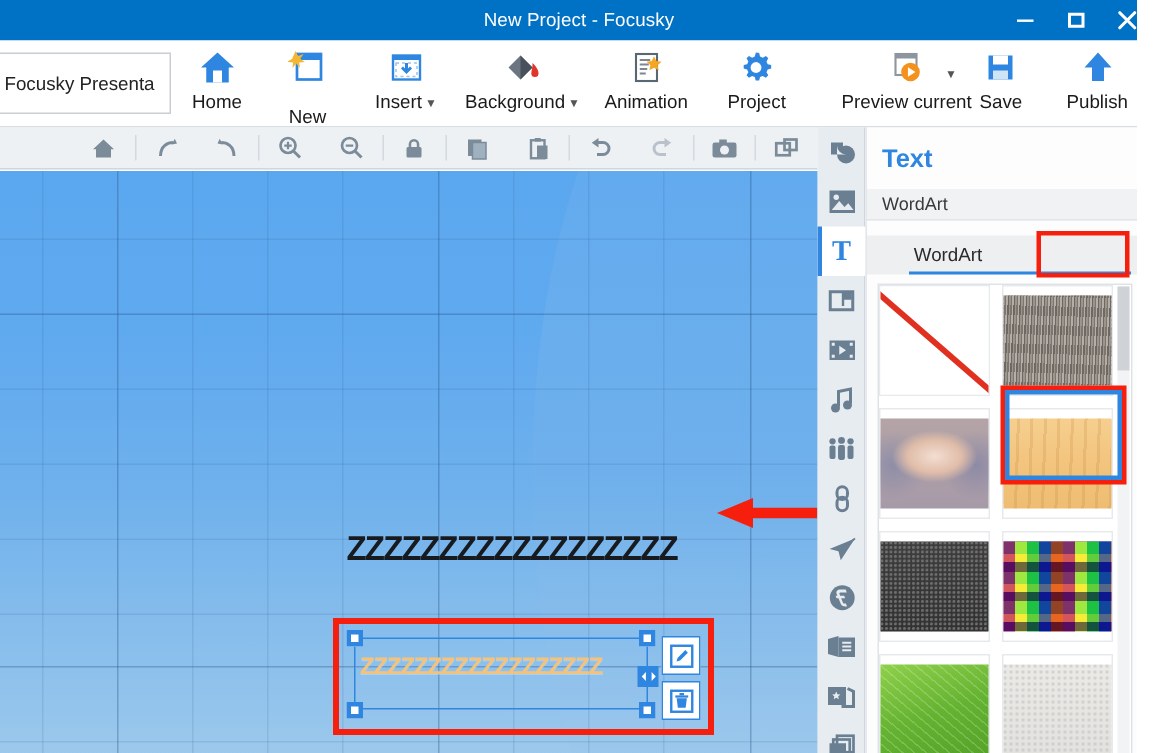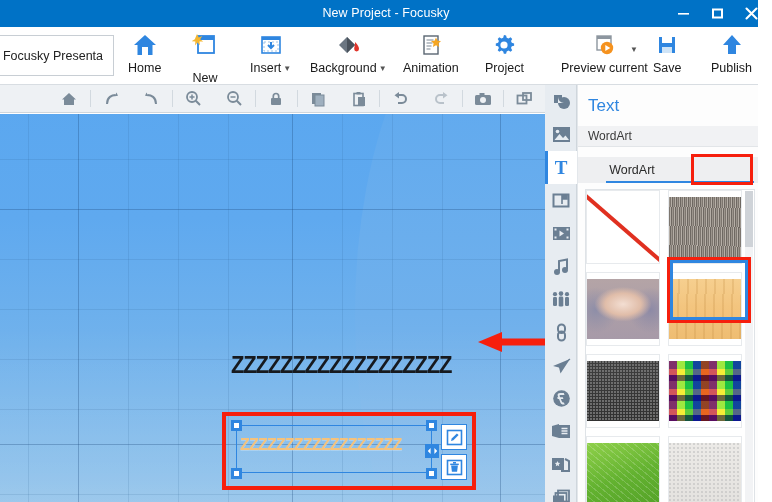--- a/index.html
+++ b/index.html
@@ -152,21 +152,21 @@
     content:""; position:absolute; left:0; top:0; width:3px; height:33px; background:#2f86e0;
   }
   .rail-btn .t-glyph{ font-size:19px; font-weight:700; font-family:"Liberation Serif",serif; }
 
   
   .panel {
     position:absolute; left:577px; top:85px; width:195px; height:417px;
     background:#fdfdfd; border-left:1px solid #e3e7eb;
   }
   .panel-title {
-    position:absolute; left:10px; top:11px; font-size:17px; color:#2f86e0; font-weight:400;
+    position:absolute; left:10px; top:11px; font-size:17px; color:#2f86e0; font-weight:700;
   }
   .panel-sub {
     position:absolute; left:0; top:41px; width:184px; height:21px;
     background:#f1f2f4; border-bottom:1px solid #e2e5e8;
     display:flex; align-items:center; padding-left:10px;
     font-size:12px; color:#3a3a3a;
   }
   .tabs {
     position:absolute; left:0; top:72px; width:184px; height:26px;
     background:#eeeff1;

